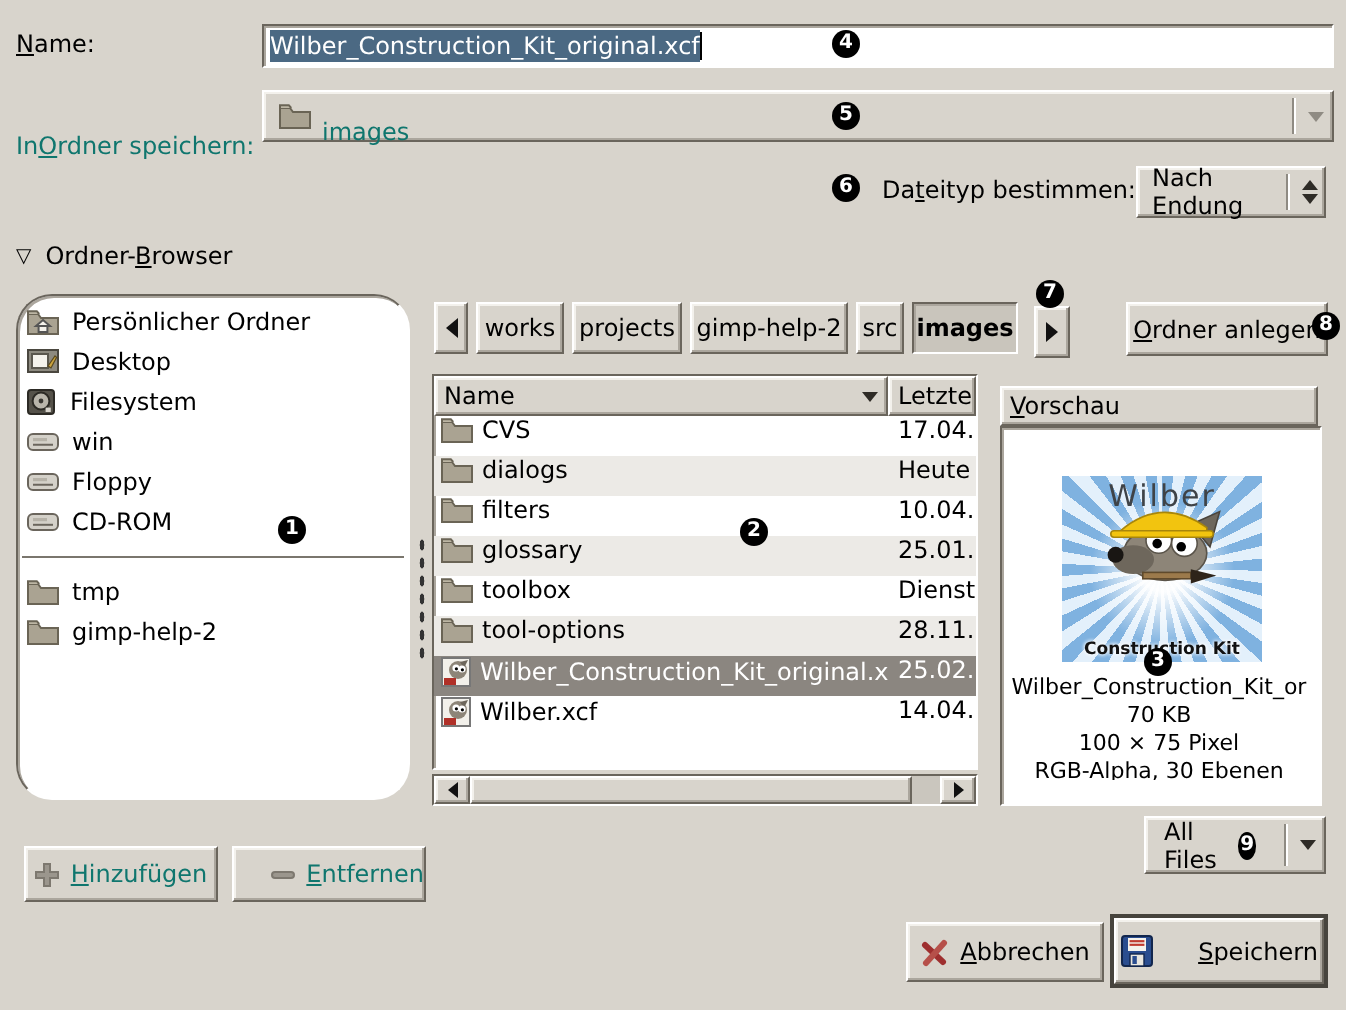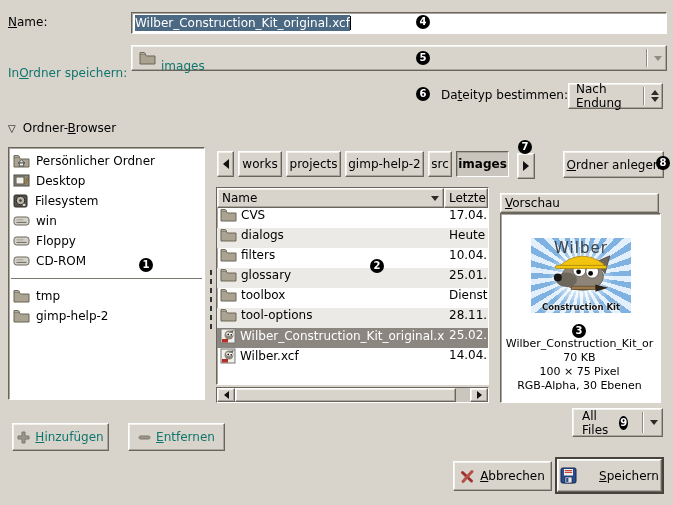--- a/index.html
+++ b/index.html
@@ -119,21 +119,21 @@
       <span class="tri-up"></span>
         <span class="tri-down"></span>
     </span>
   </div>
 
   <div class="abs label" style="left:8px;top:121px;gap:7px;">
     <span style="font-size:10px;">▽</span>
     <span><span>Ordner-</span><span class="u">B</span><span>rowser</span></span>
   </div>
 
-  <div class="abs sunken places" style="left:8px;top:147px;width:197px;height:253px;">
+  <div class="abs sunken places" style="left:8px;top:147px;width:197px;height:253px;border-radius:18px;">
     <div class="place-row">
       <span class="icon">
         <svg width="17" height="14" viewBox="0 0 17 14">
             <path d="M1 3 L6 3 L7.5 5 L16 5 L16 13 L1 13 Z" fill="#aaa392" stroke="#6a6455"></path>
             <path d="M1 3 L1 1.6 L5.4 1.6 L6.6 3" fill="#bdb6a4" stroke="#6a6455"></path>
             <path d="M5 9 L8.5 6 L12 9 Z" fill="#f4f2ec" stroke="#555"></path>
             <rect x="6.3" y="9" width="4.4" height="3" fill="#f4f2ec" stroke="#555"></rect>
           </svg>
       </span>
       <span>Persönlicher Ordner</span>
@@ -380,21 +380,21 @@
     <div class="sb-track"></div>
     <div class="sb-btn raised">
         <span class="tri-right" style="border-left-width:5px;border-top-width:4px;border-bottom-width:4px;"></span>
       </div>
   </div>
 
   <div class="abs raised label" style="left:500px;top:193px;width:159px;height:20px;box-sizing:border-box;padding-left:4px;">
     <span><span class="u">V</span><span>orschau</span></span>
   </div>
   <div class="abs sunken" style="left:500px;top:213px;width:159px;height:188px;"></div>
-  <div class="wilber-img abs" style="left:531px;top:238px;width:100px;height:75px;">
+  <div class="wilber-img abs" style="left:531px;top:238px;width:100px;height:93px;">
     <div class="wilber-title">Wilber</div>
     <svg width="64" height="44" viewBox="0 0 80 52" style="position:absolute;left:18px;top:15px;">
       <polygon points="58,10 76,2 70,24" fill="#6e675c" stroke="#4a443c"></polygon>
       <ellipse cx="42" cy="28" rx="26" ry="17" fill="#8d8578" stroke="#5a544a"></ellipse>
       <ellipse cx="22" cy="32" rx="13" ry="9" fill="#6e675c"></ellipse>
       <circle cx="11" cy="29" r="5" fill="#191613"></circle>
       <circle cx="38" cy="20" r="8" fill="#fff" stroke="#5a544a"></circle>
       <circle cx="54" cy="22" r="8" fill="#fff" stroke="#5a544a"></circle>
       <circle cx="37" cy="22" r="3" fill="#000"></circle>
       <circle cx="52" cy="24" r="3" fill="#000"></circle>
@@ -416,21 +416,21 @@
   </div>
 
   <div class="abs raised btn disabled-text" style="left:12px;top:408px;width:97px;height:28px;">
     <span class="icon">
         <svg width="13" height="13" viewBox="0 0 13 13">
           <path d="M5 1 h3 v4 h4 v3 h-4 v4 h-3 v-4 h-4 v-3 h4 z" fill="#9b968d" stroke="#7d786f"></path>
         </svg>
       </span>
     <span><span class="u">H</span><span>inzufügen</span></span>
   </div>
-  <div class="abs raised btn disabled-text" style="left:128px;top:408px;width:97px;height:28px;">
+  <div class="abs raised btn disabled-text" style="left:116px;top:408px;width:97px;height:28px;justify-content:flex-end;">
     <span class="icon">
         <svg width="13" height="13" viewBox="0 0 13 13">
           <rect x="1" y="5" width="11" height="3" rx="1.5" fill="#9b968d" stroke="#7d786f"></rect>
         </svg>
       </span>
     <span><span class="u">E</span><span>ntfernen</span></span>
   </div>
 
   <div class="abs raised btn" style="left:572px;top:408px;width:91px;height:29px;justify-content:flex-start;padding-left:9px;">
     <span>All Files</span>

